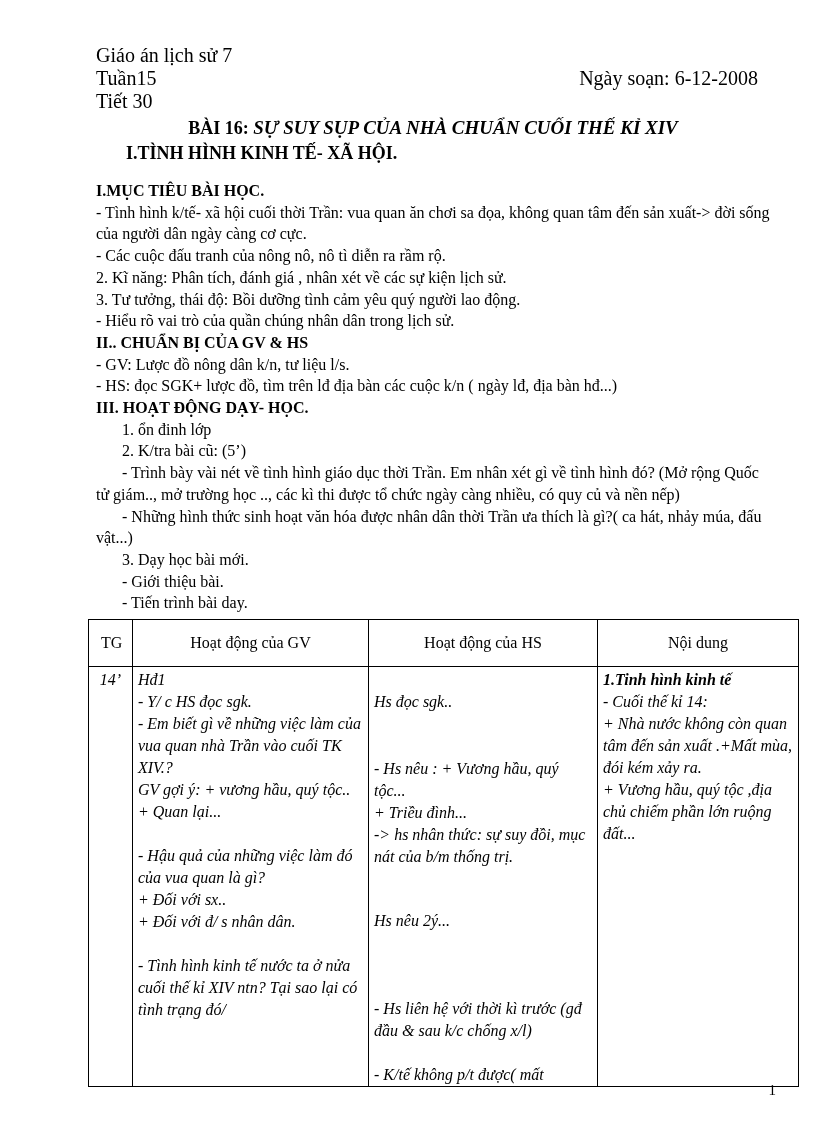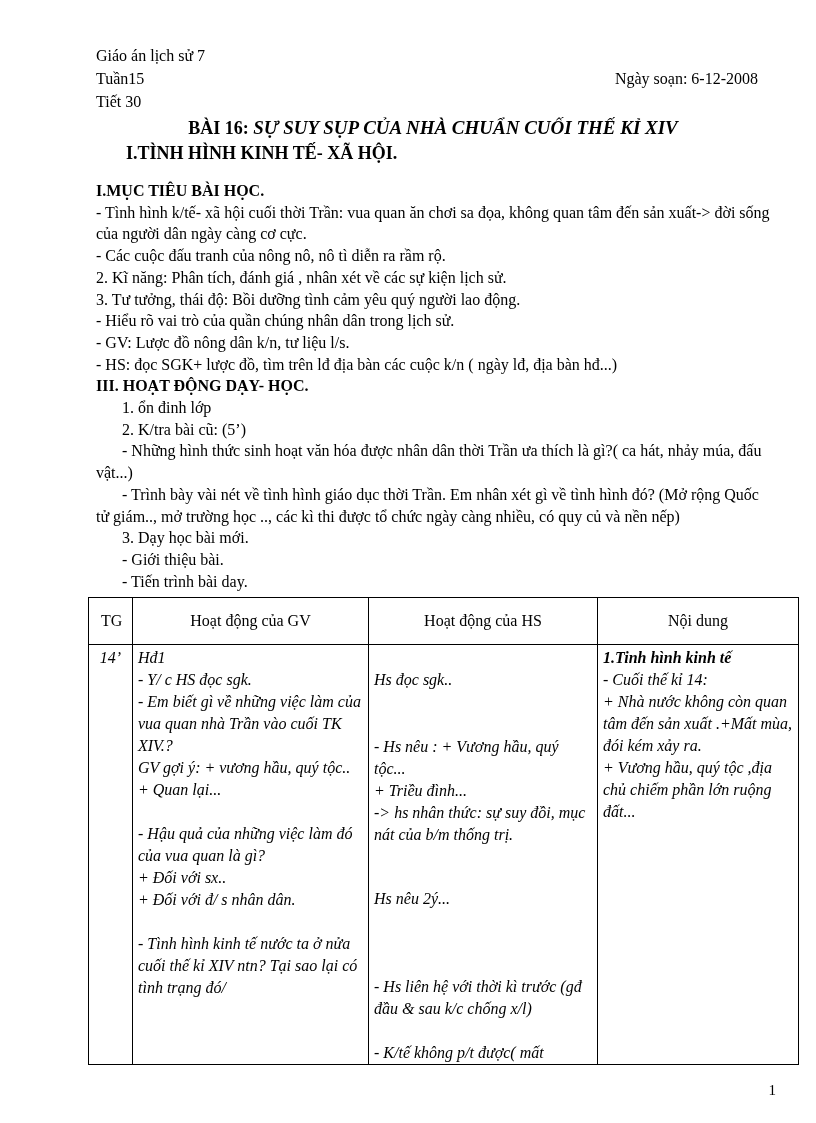--- a/index.html
+++ b/index.html
@@ -6,21 +6,21 @@
   body {
     width: 816px; height: 1123px;
     background: #ffffff; color: #000000;
     font-family: "Liberation Serif", "DejaVu Serif", serif;
     font-size: 16px;
     position: relative;
     overflow: hidden;
   }
   .page { position: absolute; inset: 0; padding: 44px 46px 0 96px; }
 
-  .hdr p { margin: 0; line-height: 23px; font-size: 16px; font-family: Liberation Serif, serif; }
+  .hdr p { margin: 0; line-height: 23px; font-size: 20px; font-family: Liberation Serif, serif; }
   .hdr-row { display: flex; justify-content: space-between; }
   .hdr-row .date { padding-right: 12px; }
 
   .title1 { text-align: center; font-weight: 700; font-size: 18px; line-height: 25px; margin-top: 2px; white-space: nowrap; }
   .title1 .t-main { font-style: italic; font-size: 19px; }
   .title2 { font-weight: 700; font-size: 18px; line-height: 25px; margin-left: 30px; }
 
   .doc-body { margin-top: 14px; line-height: 21.7px; }
   .doc-body p { margin: 0; }
   .b { font-weight: 700; }
@@ -62,27 +62,28 @@
   </div>
   <div class="title2">I.TÌNH HÌNH KINH TẾ- XÃ HỘI.</div>
 
   <div class="doc-body">
     <p class="b">I.MỤC TIÊU BÀI HỌC.</p>
     <p>- Tình hình k/tế- xã hội cuối thời Trần: vua quan ăn chơi sa đọa, không quan tâm đến sản xuất-&gt; đời sống của người dân ngày càng cơ cực.</p>
     <p>- Các cuộc đấu tranh của nông nô, nô tì diễn ra rầm rộ.</p>
     <p>2. Kĩ năng: Phân tích, đánh giá , nhân xét về các sự kiện lịch sử.</p>
     <p>3. Tư tưởng, thái độ: Bồi dưỡng tình cảm yêu quý người lao động.</p>
     <p>- Hiểu rõ vai trò của quần chúng nhân dân trong lịch sử.</p>
+    <p class="b">II.. CHUẨN BỊ CỦA GV &amp; HS</p>
     <p>- GV: Lược đồ nông dân k/n, tư liệu l/s.</p>
     <p>- HS:  đọc SGK+ lược đồ, tìm trên lđ địa bàn các cuộc k/n ( ngày lđ, địa bàn hđ...)</p>
     <p class="b">III. HOẠT ĐỘNG DẠY- HỌC.</p>
     <p class="ind">1.  ổn đinh lớp</p>
     <p class="ind">2.  K/tra bài cũ: (5’)</p>
+    <p class="ind">- Trình bày vài nét về tình hình giáo dục thời Trần.  Em nhân xét gì về tình hình đó? (Mở rộng Quốc tử giám.., mở trường học .., các kì thi được tổ chức ngày càng nhiều, có quy củ và nền nếp)</p>
     <p class="ind">- Những hình thức  sinh hoạt văn hóa được nhân dân thời Trần ưa thích là gì?( ca hát, nhảy múa, đấu vật...)</p>
-    <p class="ind">- Trình bày vài nét về tình hình giáo dục thời Trần.  Em nhân xét gì về tình hình đó? (Mở rộng Quốc tử giám.., mở trường học .., các kì thi được tổ chức ngày càng nhiều, có quy củ và nền nếp)</p>
     <p class="ind">3.  Dạy học bài mới.</p>
     <p class="ind">- Giới thiệu bài.</p>
     <p class="ind">- Tiến trình bài day.</p>
   </div>
 
   <table>
     <colgroup>
       <col style="width:44px">
         <col style="width:236px">
         <col style="width:229px">

